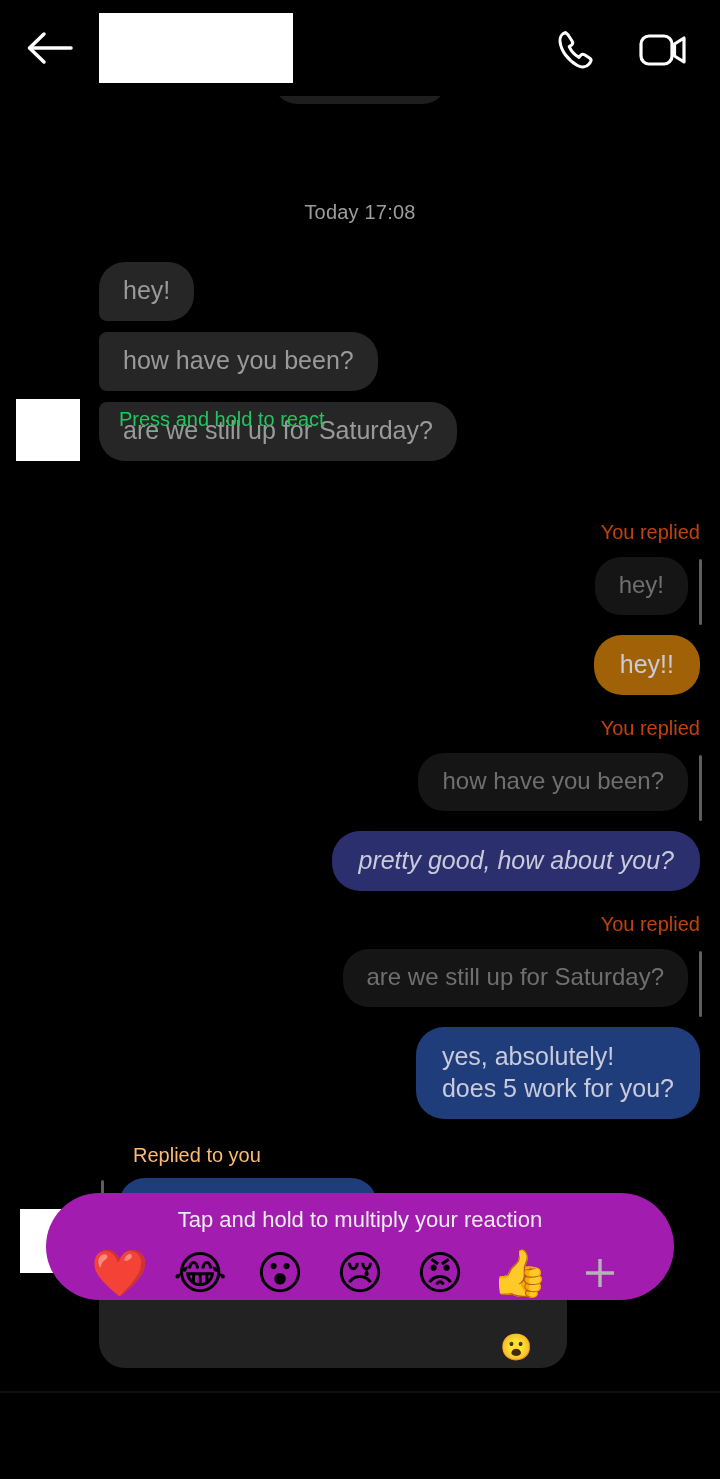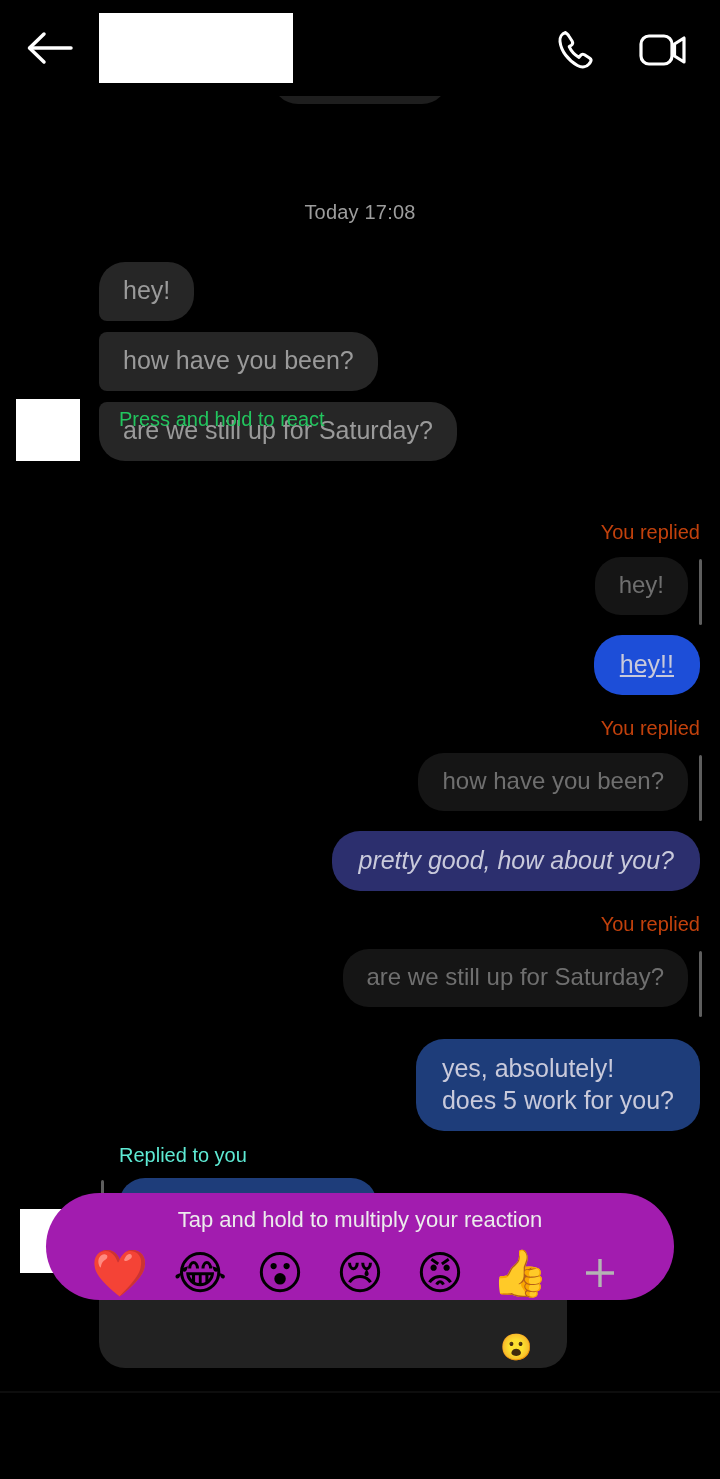--- a/index.html
+++ b/index.html
@@ -164,23 +164,23 @@
   .g3 { top: 817px; }
   .g3 .reply-label { top: 0px; }
   .g3 .quote-bar { top: 38px; height: 66px; }
   .g3 .bubble-quote { top: 36px; }
   .g3 .bubble-out { top: 114px; }
 
   
   .g4 { position: absolute; top: 1048px; left: 0; width: 720px; }
   .g4 .replied-label {
     position: absolute;
-    left: 119px; top: 0px;
+    left: 133px; top: 0px;
     font-size: 20px;
-    color: #5eead4;
+    color: #fdba74;
   }
   .g4 .quote-bar-left {
     position: absolute;
     left: 101px; top: 36px;
     width: 3px; height: 60px;
     background: #5e5e5e;
     border-radius: 2px;
   }
   .g4 .bubble-quote-blue {
     position: absolute;
@@ -317,35 +317,35 @@
       <div class="bubble-in b2">how have you been?</div>
       <div class="bubble-in b3">are we still up for Saturday?</div>
     </div>
 
     <div class="hint-react">Press and hold to react</div>
 
     <div class="reply-group g1">
       <div class="reply-label">You replied</div>
       <div class="quote-bar"></div>
       <div class="bubble-quote">hey!</div>
-      <div class="bubble-out" style="background: #1d4ed8; text-decoration: underline;">hey!!</div>
+      <div class="bubble-out" style="background: #a16207;">hey!!</div>
     </div>
 
     <div class="reply-group g2">
       <div class="reply-label">You replied</div>
       <div class="quote-bar"></div>
       <div class="bubble-quote">how have you been?</div>
       <div class="bubble-out" style="background: rgb(44, 47, 110); font-style: italic;">pretty good, how about you?</div>
     </div>
 
     <div class="reply-group g3">
       <div class="reply-label">You replied</div>
       <div class="quote-bar"></div>
       <div class="bubble-quote">are we still up for Saturday?</div>
-      <div class="bubble-out" style="background: rgb(30, 61, 122); margin-top: 12px;">yes, absolutely!
+      <div class="bubble-out" style="background: rgb(30, 61, 122);">yes, absolutely!
 does 5 work for you?</div>
     </div>
 
     <div class="g4">
       <div class="replied-label">Replied to you</div>
       <div class="quote-bar-left"></div>
       <div class="bubble-quote-blue" style="background: rgb(30, 61, 122);"></div>
       <div class="bubble-in-last"></div>
       <div class="reaction-chip">😮</div>
     </div>

